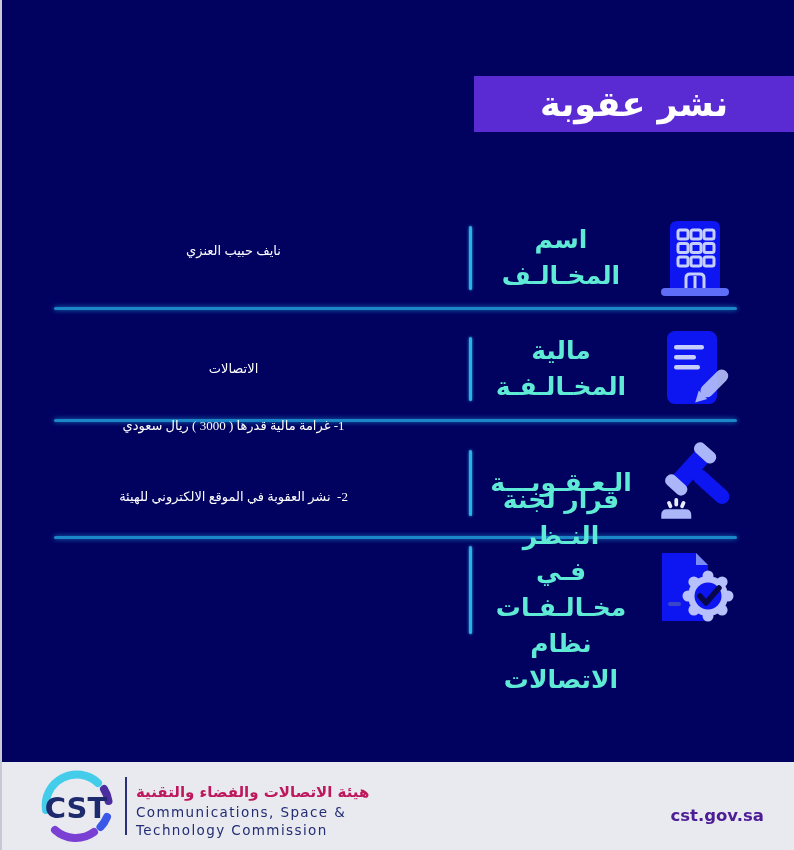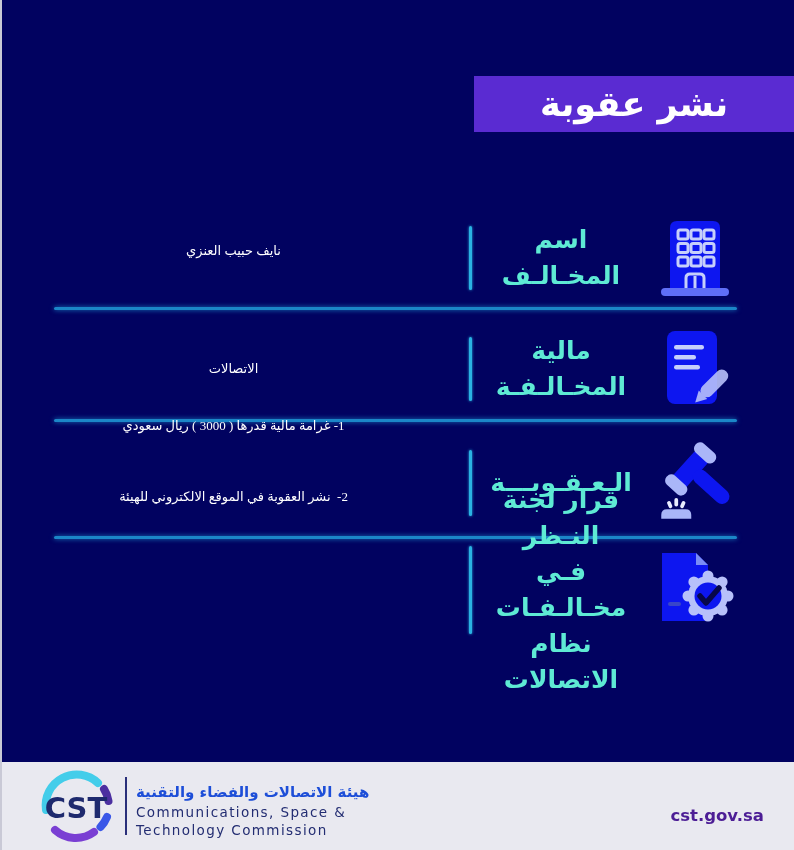--- a/index.html
+++ b/index.html
@@ -57,21 +57,21 @@
 
   
   .footer {
     position:absolute; left:0; bottom:0; width:100%; height:88px;
     background:#e9e9f0; display:flex; align-items:center;
   }
   .logo-box { margin-left:32px; flex:none; display:flex; align-items:center; }
   .footer-sep { width:2px; height:58px; background:#2a2f7a; margin:0 9px 0 7px; flex:none; }
   .org-names { display:flex; flex-direction:column; justify-content:center; }
   .org-ar {
-    direction:rtl; text-align:left; color:#1d4ed8; font-weight:700;
+    direction:rtl; text-align:left; color:#be185d; font-weight:700;
     font-size:15px; line-height:21px;margin-top:8px;
   }
   .org-en {
     color:#232d72; font-weight:400; font-size:13.5px; line-height:18px;
     letter-spacing:1.4px;
   }
   .website {
     margin-left:auto; margin-right:30px; position:relative; top:9px;
     color:#4c1d95; font-weight:700; font-size:16.5px;
   }

